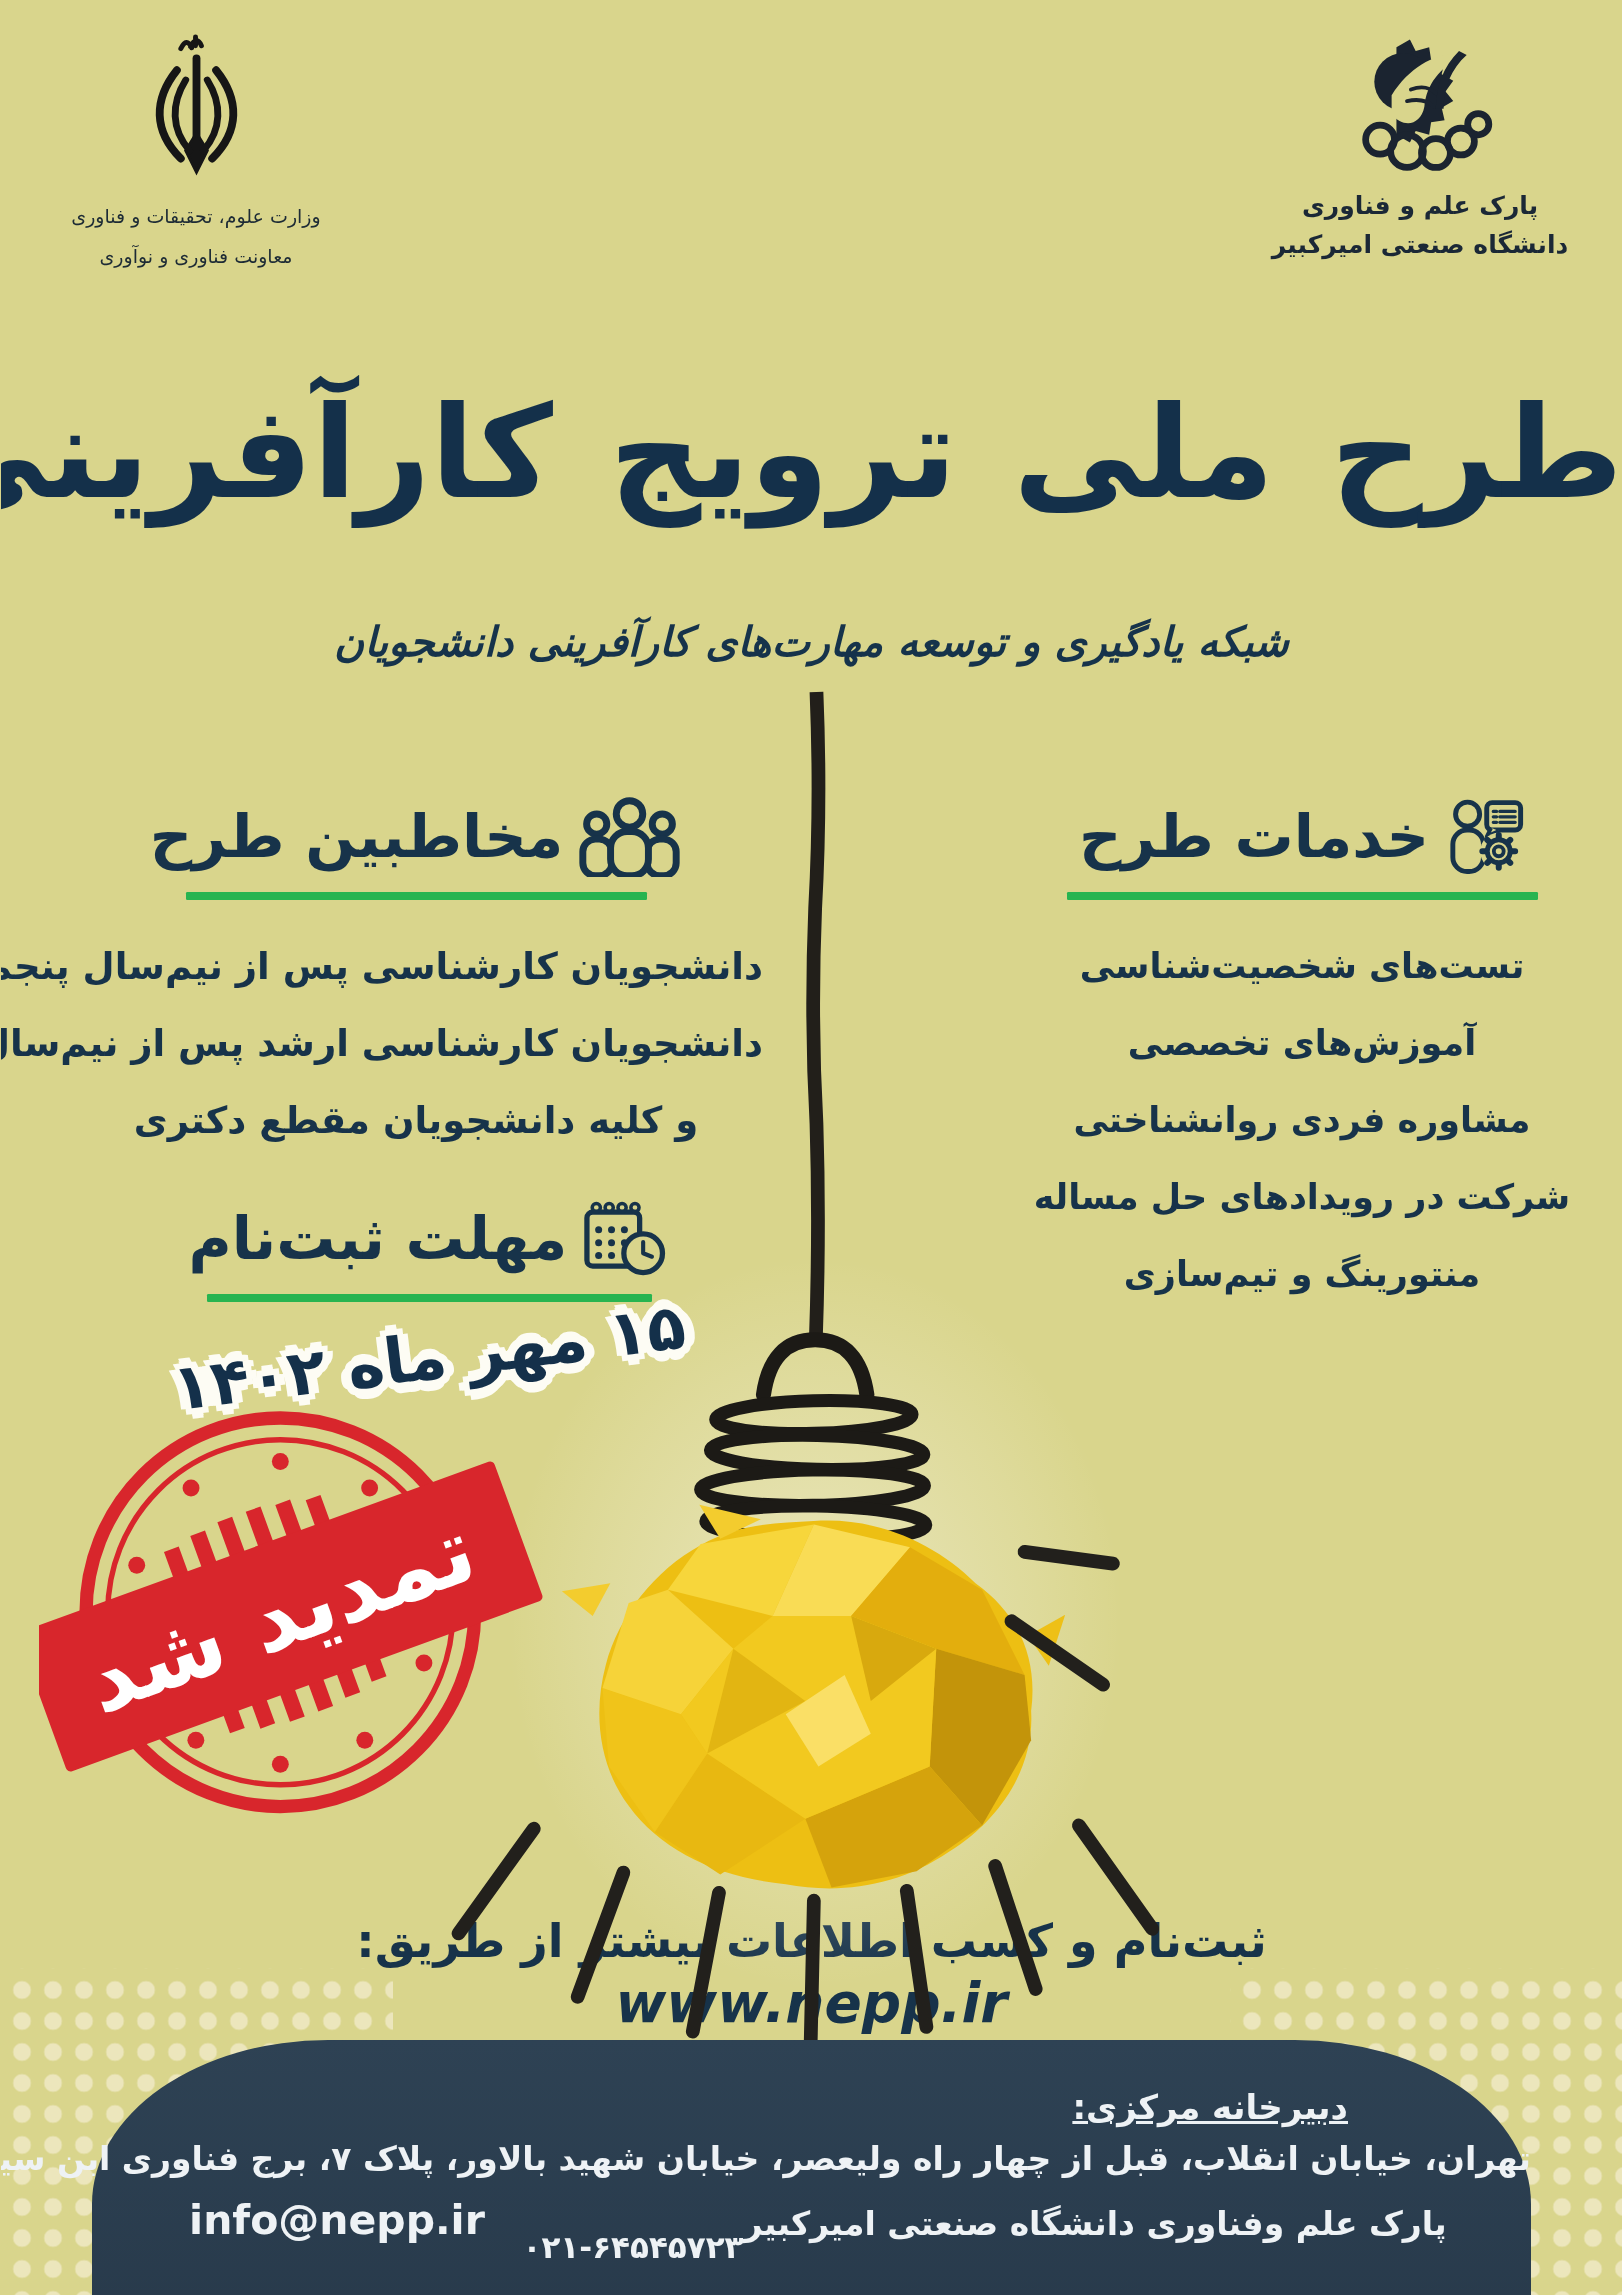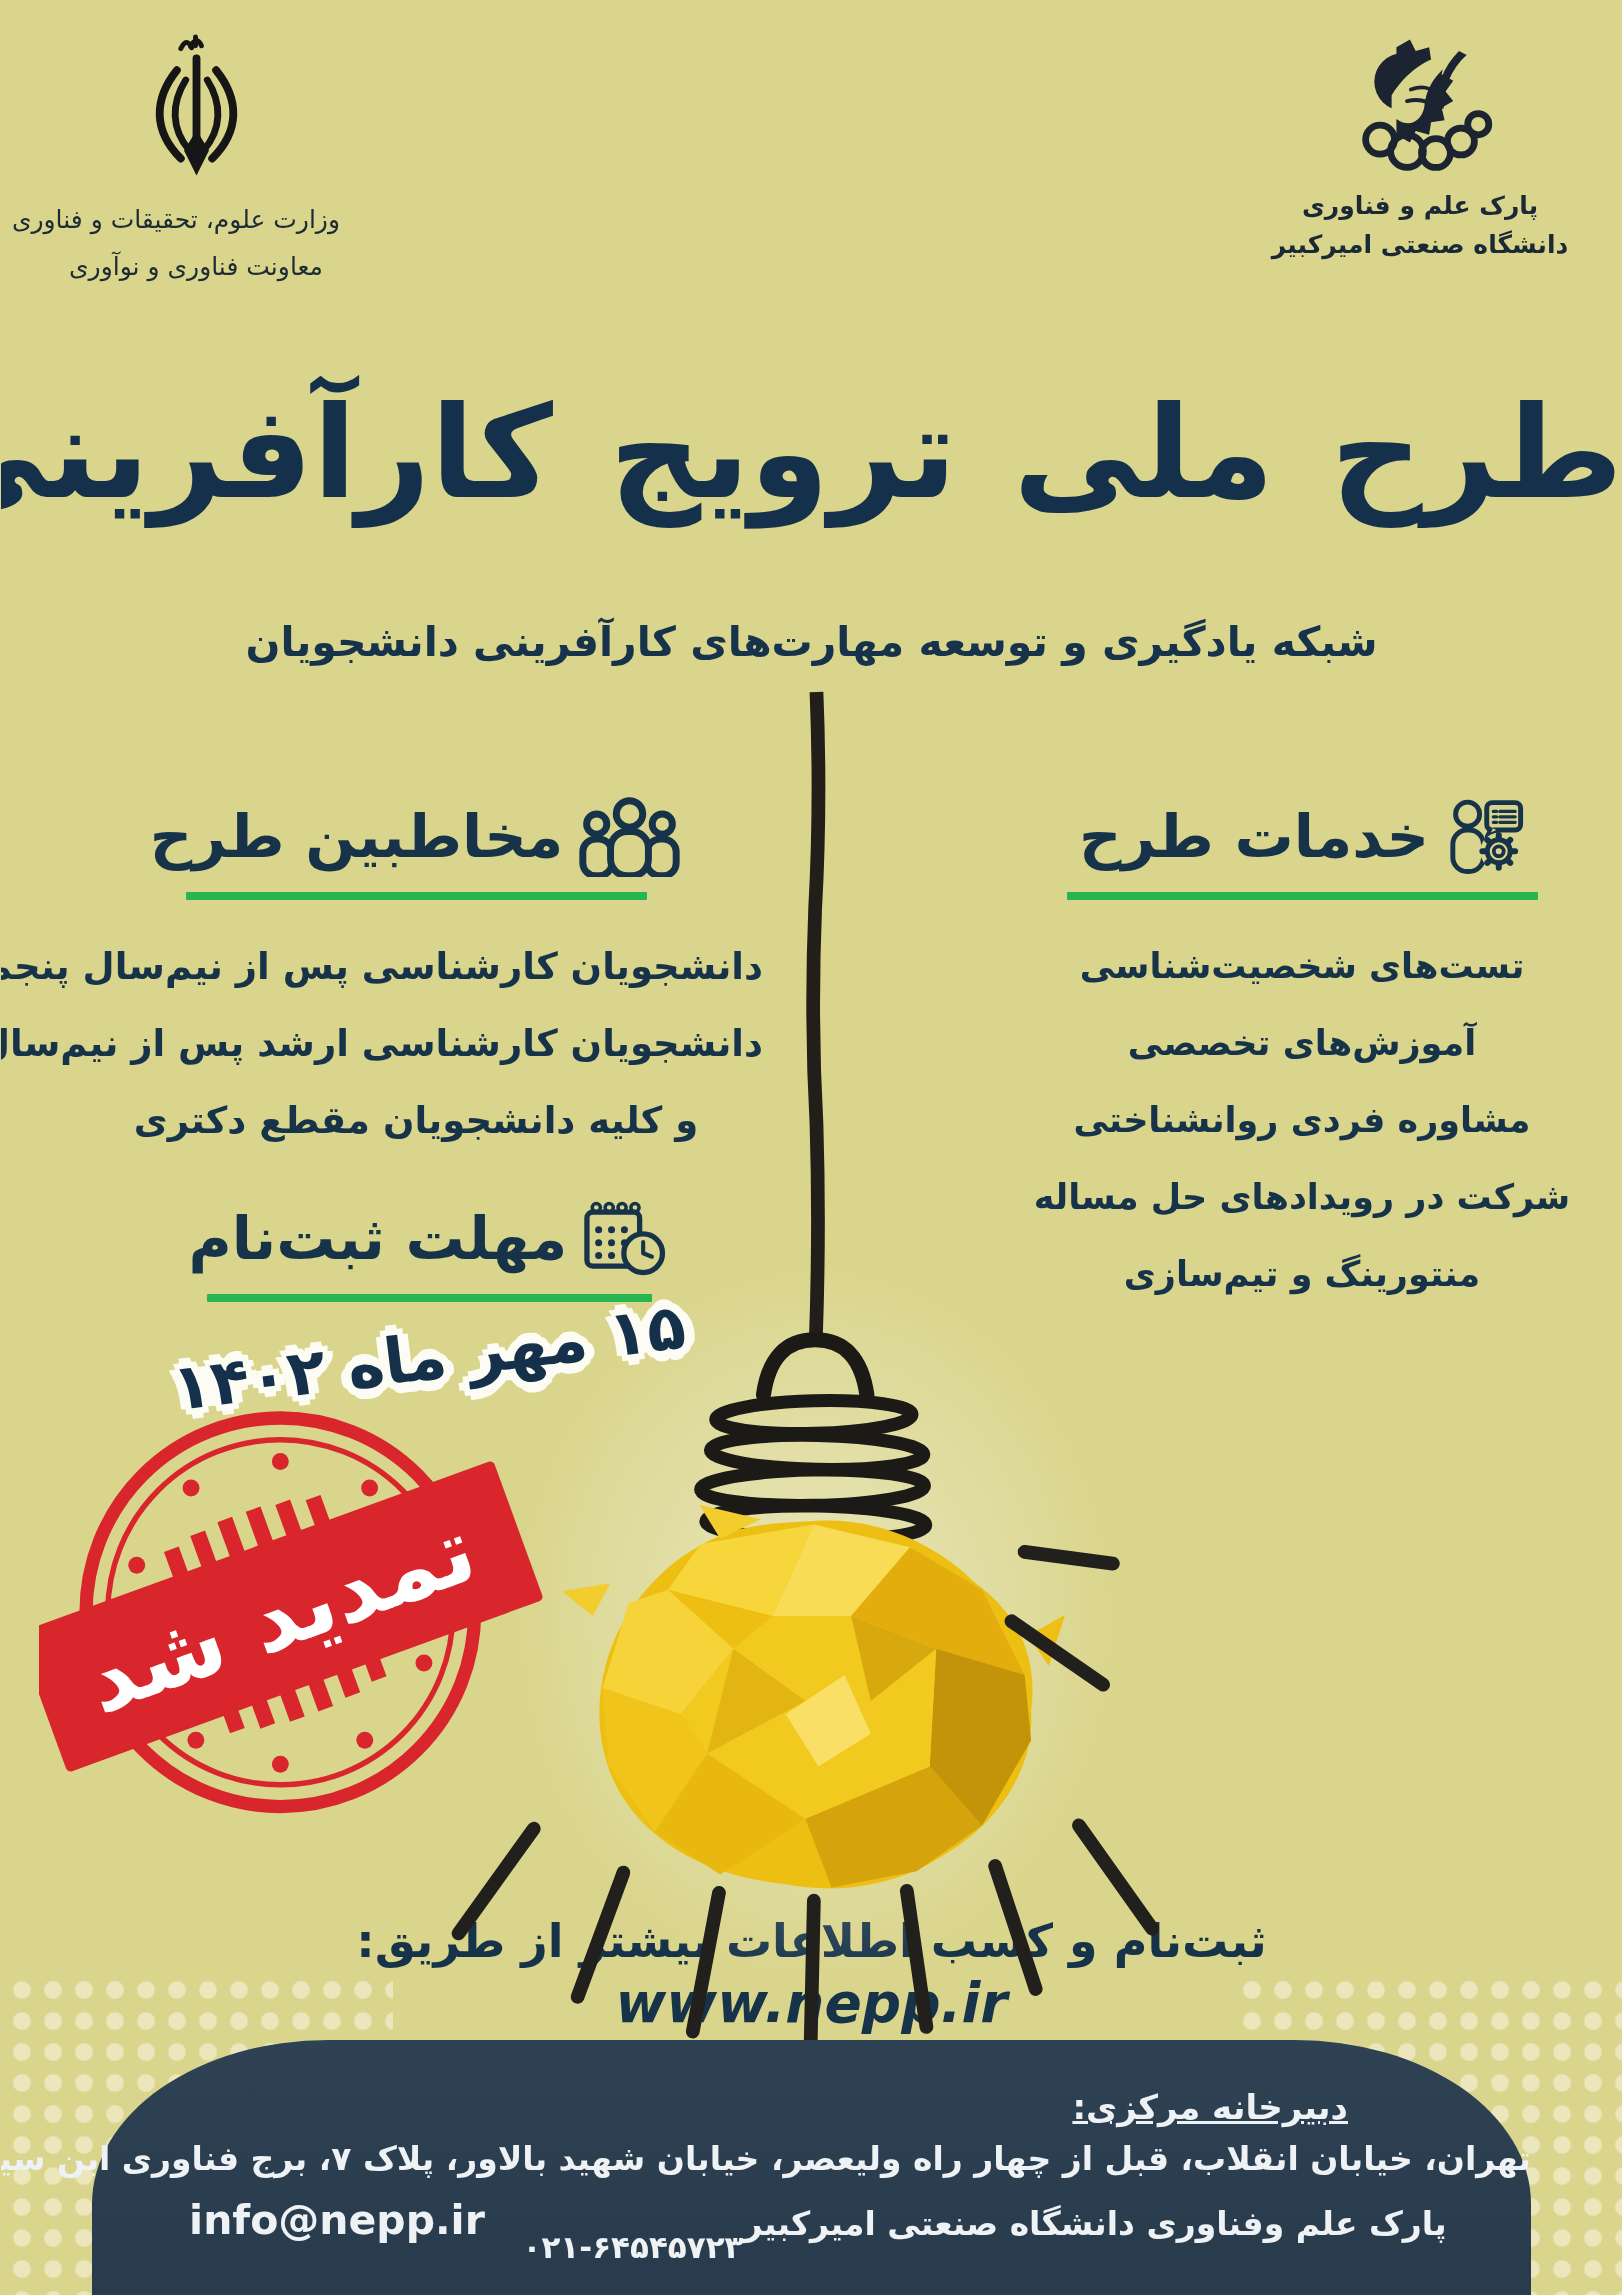--- a/index.html
+++ b/index.html
@@ -5,32 +5,32 @@
   html,body{margin:0;padding:0;}
   body{
     width:1623px;height:2295px;position:relative;overflow:hidden;
     background:#d9d58c;
     font-family:"DejaVu Sans",sans-serif;
     direction:rtl;
   }
   .abs{position:absolute;}
   
   .ministry-block{left:52px;top:29.4px;width:288px;text-align:center;color:#1d2b35;}
-  .ministry-block .line{font-size:25px;font-weight:500;margin-top:18.3px;white-space:nowrap;}
+  .ministry-block .line{font-size:19px;font-weight:500;margin-top:18.3px;white-space:nowrap;}
   .park-block{right:46px;top:26px;width:314px;text-align:center;color:#1b2836;}
   .park-block .line{font-size:25px;font-weight:bold;margin-top:10.5px;white-space:nowrap;}
   
   .poster-title{
     left:0;top:357px;width:100%;text-align:center;
     font-size:128px;font-weight:bold;color:#14304a;line-height:1.5;
     white-space:nowrap;word-spacing:11.8px;
   }
   .poster-subtitle{
     left:0;top:618px;width:100%;text-align:center;
-    font-size:41px;font-weight:bold;color:#16334b;white-space:nowrap;
+    font-size:41px;font-weight:bold;color:#16334b;white-space:nowrap;font-style:italic;
   }
   
   .col{text-align:center;}
   .col-audience{left:69px;top:792px;width:694px;}
   .col-services{right:46px;top:792px;width:550px;}
   .col-deadline{left:92px;top:1194px;width:674px;}
   .heading-row{
     display:flex;align-items:center;justify-content:center;gap:14px;
     height:88px;
   }

